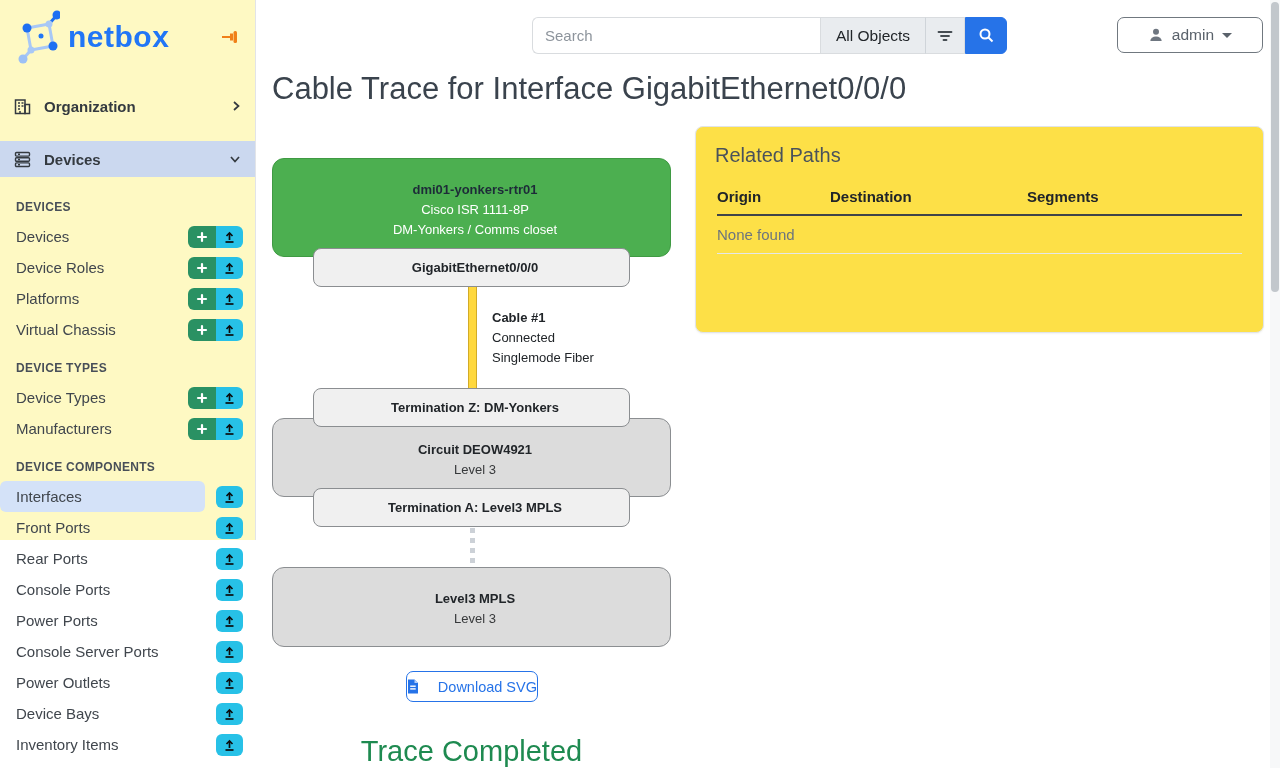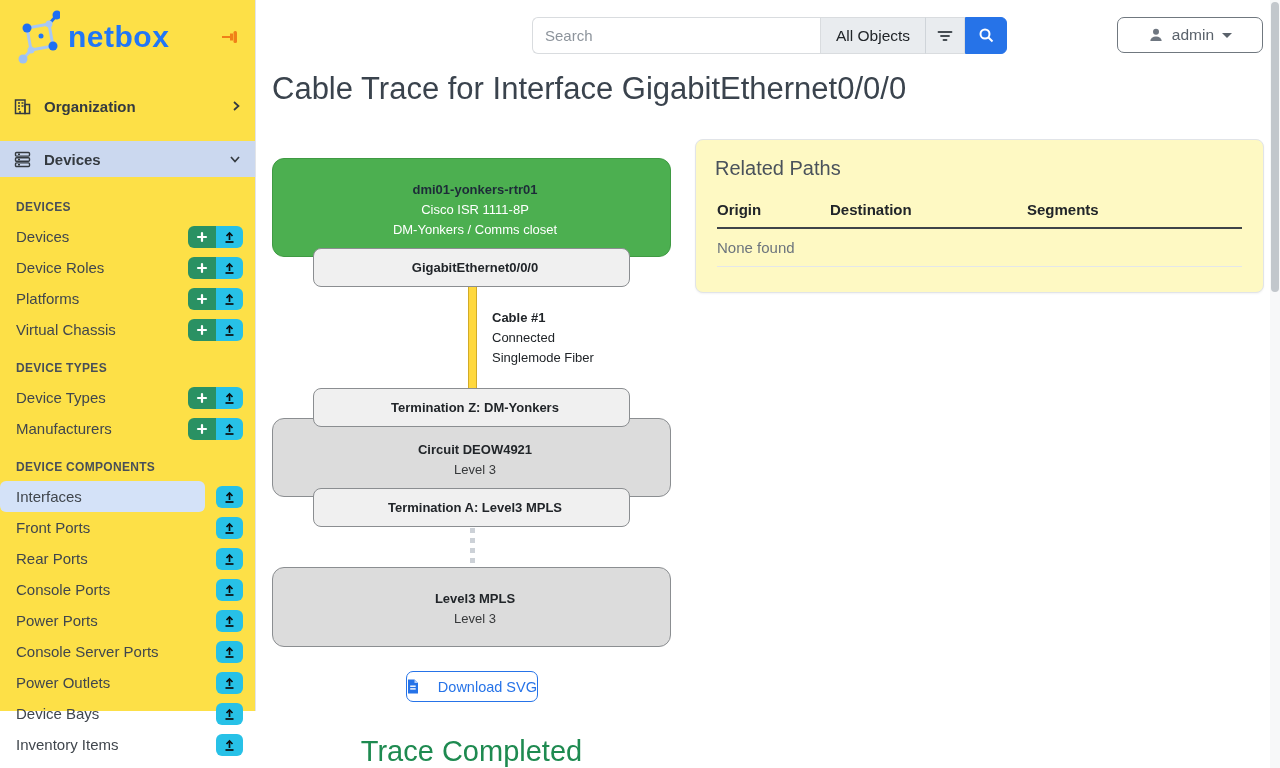--- a/index.html
+++ b/index.html
@@ -1,21 +1,21 @@
 <!DOCTYPE html>
 <html><head>
 <meta charset="utf-8">
 <style>
   * { box-sizing: border-box; margin: 0; padding: 0; }
   html,body { background:#fff; }
   body { font-family: "Liberation Sans", sans-serif; }
   .viewport { position:relative; width:1280px; height:768px; overflow:hidden; background:#fff; }
 
   
-  .sidebar { position:absolute; left:0; top:0; width:256px; height:711px; background:#fde047; border-right:1px solid #e2e4e8; }
+  .sidebar { position:absolute; left:0; top:0; width:256px; height:540px; background:#fef9c3; border-right:1px solid #e2e4e8; }
   .logo-row { display:flex; align-items:center; height:74px; padding:0 16px 0 14px; }
   .logo-text { font-size:30px; font-weight:bold; color:#2176f6; letter-spacing:.5px; margin-left:8px; }
   .pin-btn { margin-left:auto; background:none; border:none; cursor:pointer; display:flex; }
   .nav-item { display:flex; align-items:center; height:36px; padding:0 14px; gap:13px; font-size:15px; font-weight:600; color:#343a40; cursor:pointer; }
   .nav-item.first { margin-top:14px; }
   .nav-item + .nav-item { margin-top:17px; }
   .nav-item.active { background:#cbd8ef; }
   .nav-chevron { margin-left:auto; display:flex; }
   .section-header { padding:0 16px; font-size:12px; font-weight:bold; color:#484f58; letter-spacing:.3px; height:16px; line-height:16px; }
   .sh1 { margin-top:22px; margin-bottom:6px; }
@@ -58,21 +58,21 @@
   .box-circuit { top:260px; height:79px; }
   .box-terma { top:330px; }
   .t2 { color:#37393b; font-weight:normal; }
   .box-circuit .t1, .box-far .t1 { font-weight:bold; }
   .dash-line { position:absolute; left:198px; top:370px; width:5px; height:39px; background:repeating-linear-gradient(to bottom, #ccd1d7 0 5px, transparent 5px 10px); }
   .box-far { top:409px; height:80px; }
   .dl-btn { position:absolute; left:134px; top:513px; width:132px; height:31px; background:#fff; border:1px solid #2673e8; border-radius:7px; color:#2673e8; display:flex; align-items:center; justify-content:space-between; gap:0; font-size:14.5px; cursor:pointer; font-family:inherit; }
   .trace-status { position:absolute; left:0; top:577px; width:399px; text-align:center; font-size:29px; color:#1e8a50; }
 
   
-  .card { position:absolute; left:439px; top:139px; width:569px; height:154px; background:#fef9c3; border:1px solid #e1e4e8; border-radius:8px; box-shadow:0 1px 2px rgba(0,0,0,.05); }
+  .card { position:absolute; left:439px; top:126px; width:569px; height:207px; background:#fde047; border:1px solid #e1e4e8; border-radius:8px; box-shadow:0 1px 2px rgba(0,0,0,.05); }
   .card-title { margin:17px 20px 13px 19px; font-size:20px; font-weight:400; color:#4a525b; }
   .rp-table { width:calc(100% - 42px); margin:0 21px; border-collapse:collapse; font-size:15px; table-layout:fixed; }
   .rp-table th { text-align:left; padding:8px 0 9px; border-bottom:2px solid #3f4449; color:#212529; font-size:15px; }
   .rp-table td { padding:10px 0; border-bottom:1px solid #e4e7ea; color:#6d757d; }
   .c1 { width:113px; } .c2 { width:197px; }
 
   
   .scroll-track { position:absolute; right:0; top:0; width:10px; height:768px; background:#f7f8f9; }
   .scroll-thumb { position:absolute; right:1px; top:2px; width:8px; height:290px; background:#c2c7cc; border-radius:4px; cursor:pointer; }
 

